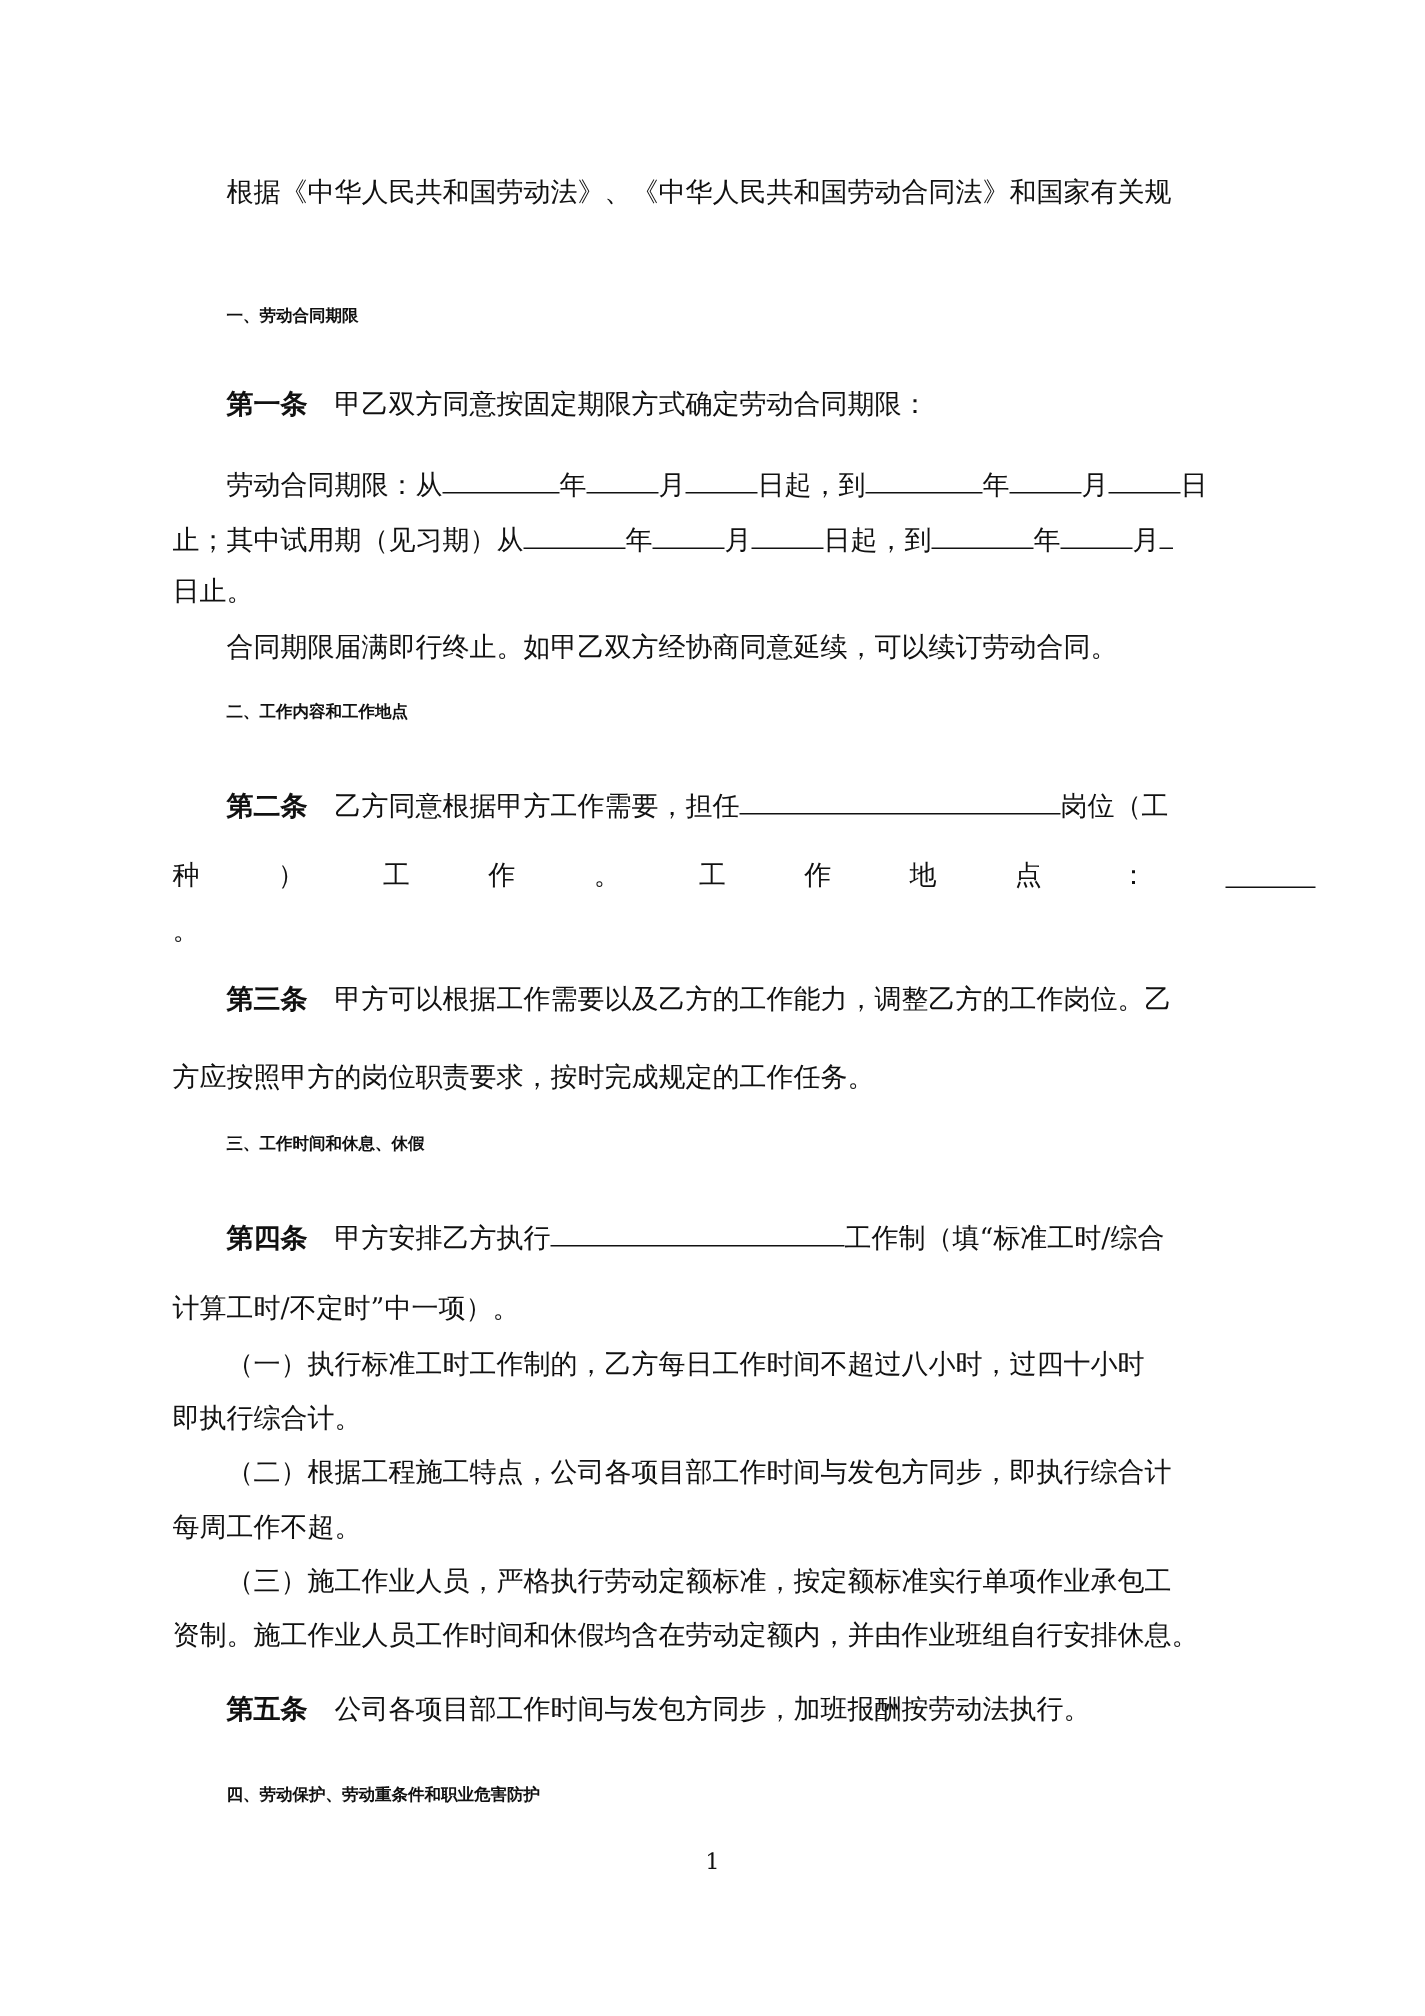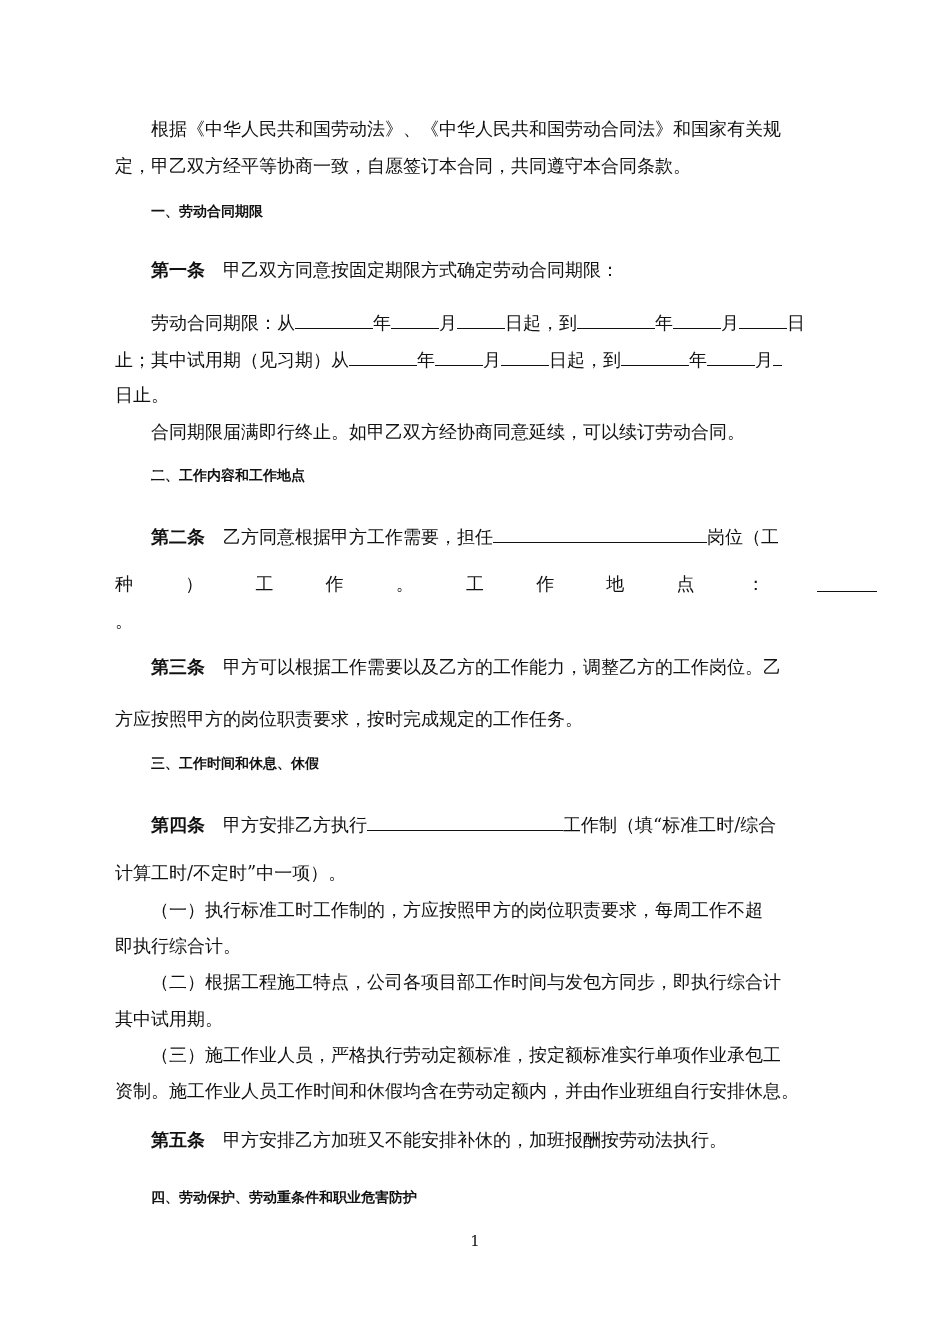--- a/index.html
+++ b/index.html
@@ -1,33 +1,32 @@
 <!DOCTYPE html>
 <html><head>
 <meta charset="utf-8">
 <style>
   html, body { margin: 0; padding: 0; background: #ffffff; }
   body { width: 950px; height: 1344px; position: relative; overflow: hidden;
          font-family: "DejaVu Serif", "Liberation Serif", serif; color: #111; }
   .page { position: absolute; left: 0; top: 0; width: 950px; height: 1344px; }
   .line { position: absolute; left: 115px; font-size: 18px; line-height: 22px; white-space: nowrap; }
   .indent { left: 151px; text-align: center; }
-  .h { font-family: "DejaVu Sans", "Liberation Sans", sans-serif; font-weight: bold; font-size: 14px; }
+  .h { font-family: "DejaVu Sans", "Liberation Sans", sans-serif; font-weight: bold; font-size: 11px; }
   .art { font-family: "DejaVu Sans", "Liberation Sans", sans-serif; font-weight: bold; margin-right: 18px; }
   .blank { display: inline-block; border-bottom: 1.3px solid #111; height: 18px; vertical-align: baseline; }
   .spread { display: flex; justify-content: space-between; width: 762px; }
   .pagenum { position: absolute; left: 0; width: 950px; text-align: center; top: 1232px; font-size: 15px; }
 </style>
 </head>
 <body>
 
 <div class="page">
 
   <div class="line indent" style="top:118px">根据《中华人民共和国劳动法》、《中华人民共和国劳动合同法》和国家有关规</div>
-  <div class="line" style="top:155px">定，甲乙双方经平等协商一致，自愿签订本合同，共同遵守本合同条款。</div>
 
   <div class="line indent h" style="top:200px">一、劳动合同期限</div>
 
   <div class="line indent" style="top:259px">
     <span class="art">第一条</span><span>甲乙双方同意按固定期限方式确定劳动合同期限：</span>
   </div>
 
   <div class="line indent" style="top:310px">
     <span>劳动合同期限：从</span><span class="blank" style="width:78px"></span><span>年</span><span class="blank" style="width:48px"></span><span>月</span><span class="blank" style="width:48px"></span><span>日起，到</span><span class="blank" style="width:78px"></span><span>年</span><span class="blank" style="width:48px"></span><span>月</span><span class="blank" style="width:48px"></span><span>日</span>
   </div>
@@ -67,29 +66,29 @@
   </div>
   <div class="line" style="top:708px">方应按照甲方的岗位职责要求，按时完成规定的工作任务。</div>
 
   <div class="line indent h" style="top:752px">三、工作时间和休息、休假</div>
 
   <div class="line indent" style="top:812px">
     <span class="art">第四条</span><span>甲方安排乙方执行</span><span class="blank" style="width:196px"></span><span>工作制（填“标准工时/综合</span>
   </div>
   <div class="line" style="top:862px">计算工时/不定时”中一项）。</div>
 
-  <div class="line indent" style="top:899px">（一）执行标准工时工作制的，方应按照甲方的岗位职责要求，每周工作不超</div>
+  <div class="line indent" style="top:899px">（一）执行标准工时工作制的，乙方每日工作时间不超过八小时，过四十小时</div>
   <div class="line" style="top:935px">即执行综合计。</div>
 
   <div class="line indent" style="top:971px">（二）根据工程施工特点，公司各项目部工作时间与发包方同步，即执行综合计</div>
-  <div class="line" style="top:1008px">其中试用期。</div>
+  <div class="line" style="top:1008px">每周工作不超。</div>
 
   <div class="line indent" style="top:1044px">（三）施工作业人员，严格执行劳动定额标准，按定额标准实行单项作业承包工</div>
   <div class="line" style="top:1080px">资制。施工作业人员工作时间和休假均含在劳动定额内，并由作业班组自行安排休息。</div>
 
   <div class="line indent" style="top:1129px">
-    <span class="art">第五条</span><span>甲方安排乙方加班又不能安排补休的，加班报酬按劳动法执行。</span>
+    <span class="art">第五条</span><span>公司各项目部工作时间与发包方同步，加班报酬按劳动法执行。</span>
   </div>
 
   <div class="line indent h" style="top:1186px">四、劳动保护、劳动重条件和职业危害防护</div>
 
   <div class="pagenum">1</div>
 </div>
 
 </body></html>

